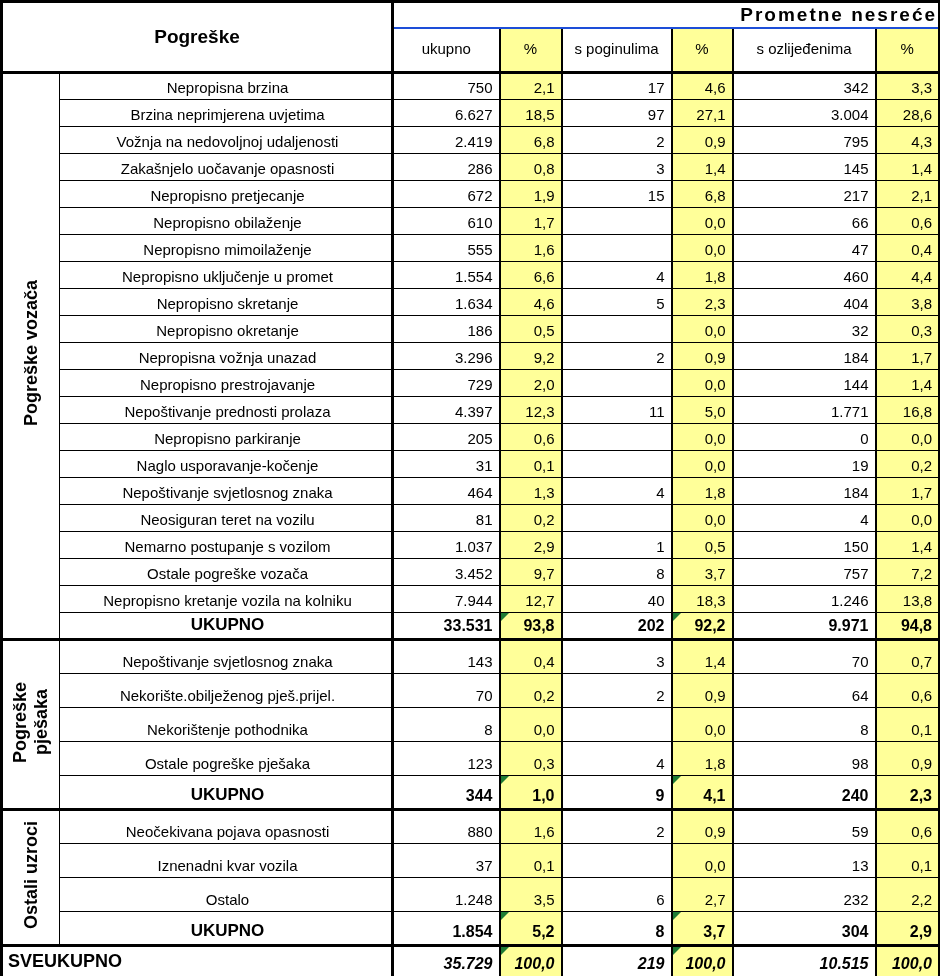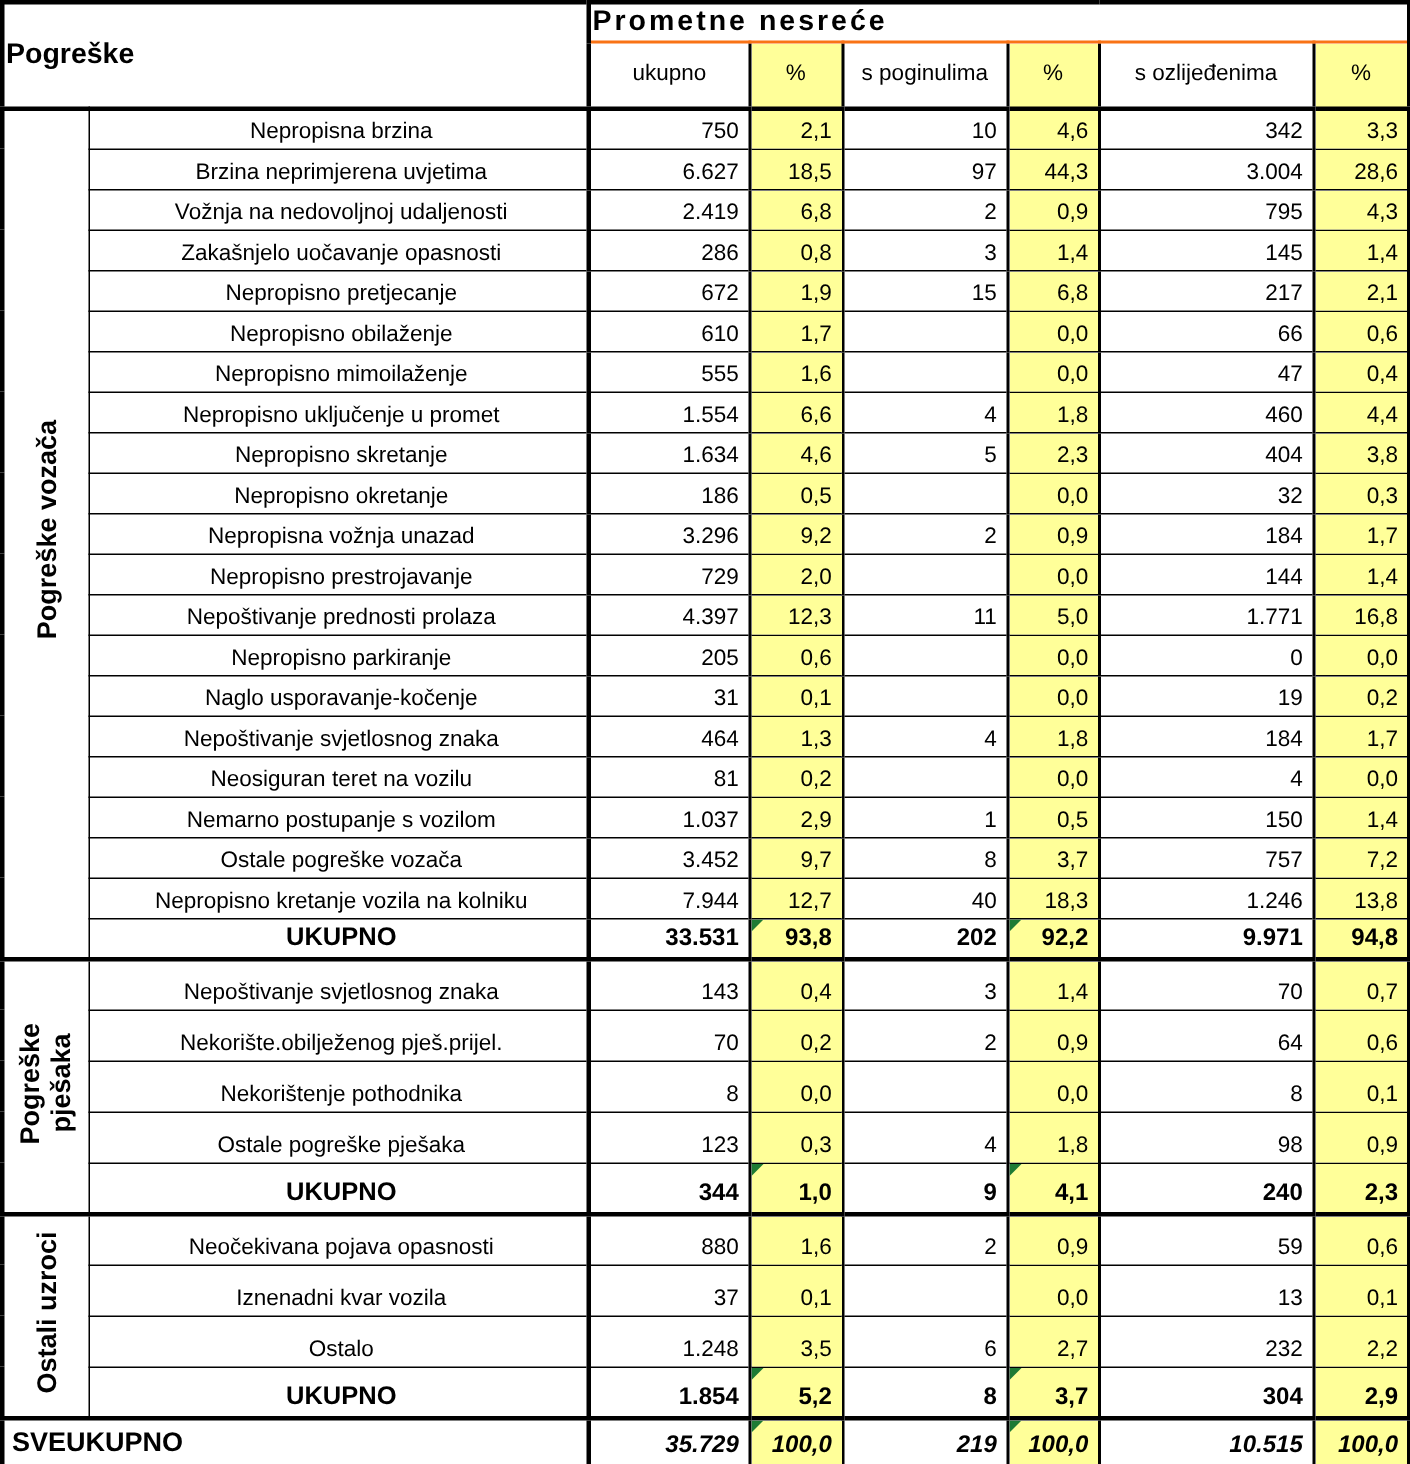--- a/index.html
+++ b/index.html
@@ -1,22 +1,22 @@
 <!DOCTYPE html>
 <html><head>
 <meta charset="utf-8">
 <style>
   html,body{margin:0;padding:0;background:#ffffff;}
   body{width:940px;height:976px;font-family:"Liberation Sans","DejaVu Sans",sans-serif;color:#000;}
   #wrap{position:absolute;left:0;top:0;width:938px;}
   table{border-collapse:collapse;table-layout:fixed;width:938px;border:3px solid #000;}
   td{border:1px solid #000;overflow:hidden;}
   
-  .pog-cell{font-size:19px;font-weight:bold;vertical-align:middle;border-bottom:3px solid #000;}
-  .pn-cell{font-size:19px;font-weight:bold;text-align:left;vertical-align:middle;letter-spacing:2px;border-left:3px solid #000;border-bottom:2px solid #f97316;}
+  .pog-cell{font-size:19px;font-weight:bold;text-align:center;vertical-align:middle;border-bottom:3px solid #000;}
+  .pn-cell{font-size:19px;font-weight:bold;text-align:right;vertical-align:middle;letter-spacing:2px;border-left:3px solid #000;border-bottom:2px solid #1d4ed8;}
   tr.subhead td{border-bottom:3px solid #000;text-align:center;vertical-align:middle;font-size:15px;line-height:1.25;}
   
   .thickL{border-left:3px solid #000;}
   .medL{border-left:2px solid #000;}
   .hl{background:#FFFF99;}
   
   td.num{position:relative;text-align:right;padding-right:6px;vertical-align:bottom;padding-bottom:3px;font-size:15px;}
   td.rlabel{text-align:center;padding-left:5px;vertical-align:bottom;padding-bottom:3px;font-size:15px;white-space:nowrap;}
   
   tr.s0{height:27px;}
@@ -62,31 +62,31 @@
         <td class="medL">s poginulima</td>
         <td class="medL hl">%</td>
         <td class="medL">s ozlijeđenima</td>
         <td class="medL hl">%</td>
       </tr>
     <tr class="s0">
           <td rowspan="21" class="vlabel"><span>Pogreške vozača</span></td>
           <td class="rlabel">Nepropisna brzina</td>
           <td class="num thickL">750</td>
           <td class="num medL hl">2,1</td>
-          <td class="num medL">10</td>
+          <td class="num medL">17</td>
           <td class="num medL hl">4,6</td>
           <td class="num medL">342</td>
           <td class="num medL hl">3,3</td>
         </tr>
         <tr class="s0">
           <td class="rlabel">Brzina neprimjerena uvjetima</td>
           <td class="num thickL">6.627</td>
           <td class="num medL hl">18,5</td>
           <td class="num medL">97</td>
-          <td class="num medL hl">44,3</td>
+          <td class="num medL hl">27,1</td>
           <td class="num medL">3.004</td>
           <td class="num medL hl">28,6</td>
         </tr>
         <tr class="s0">
           <td class="rlabel">Vožnja na nedovoljnoj udaljenosti</td>
           <td class="num thickL">2.419</td>
           <td class="num medL hl">6,8</td>
           <td class="num medL">2</td>
           <td class="num medL hl">0,9</td>
           <td class="num medL">795</td>

